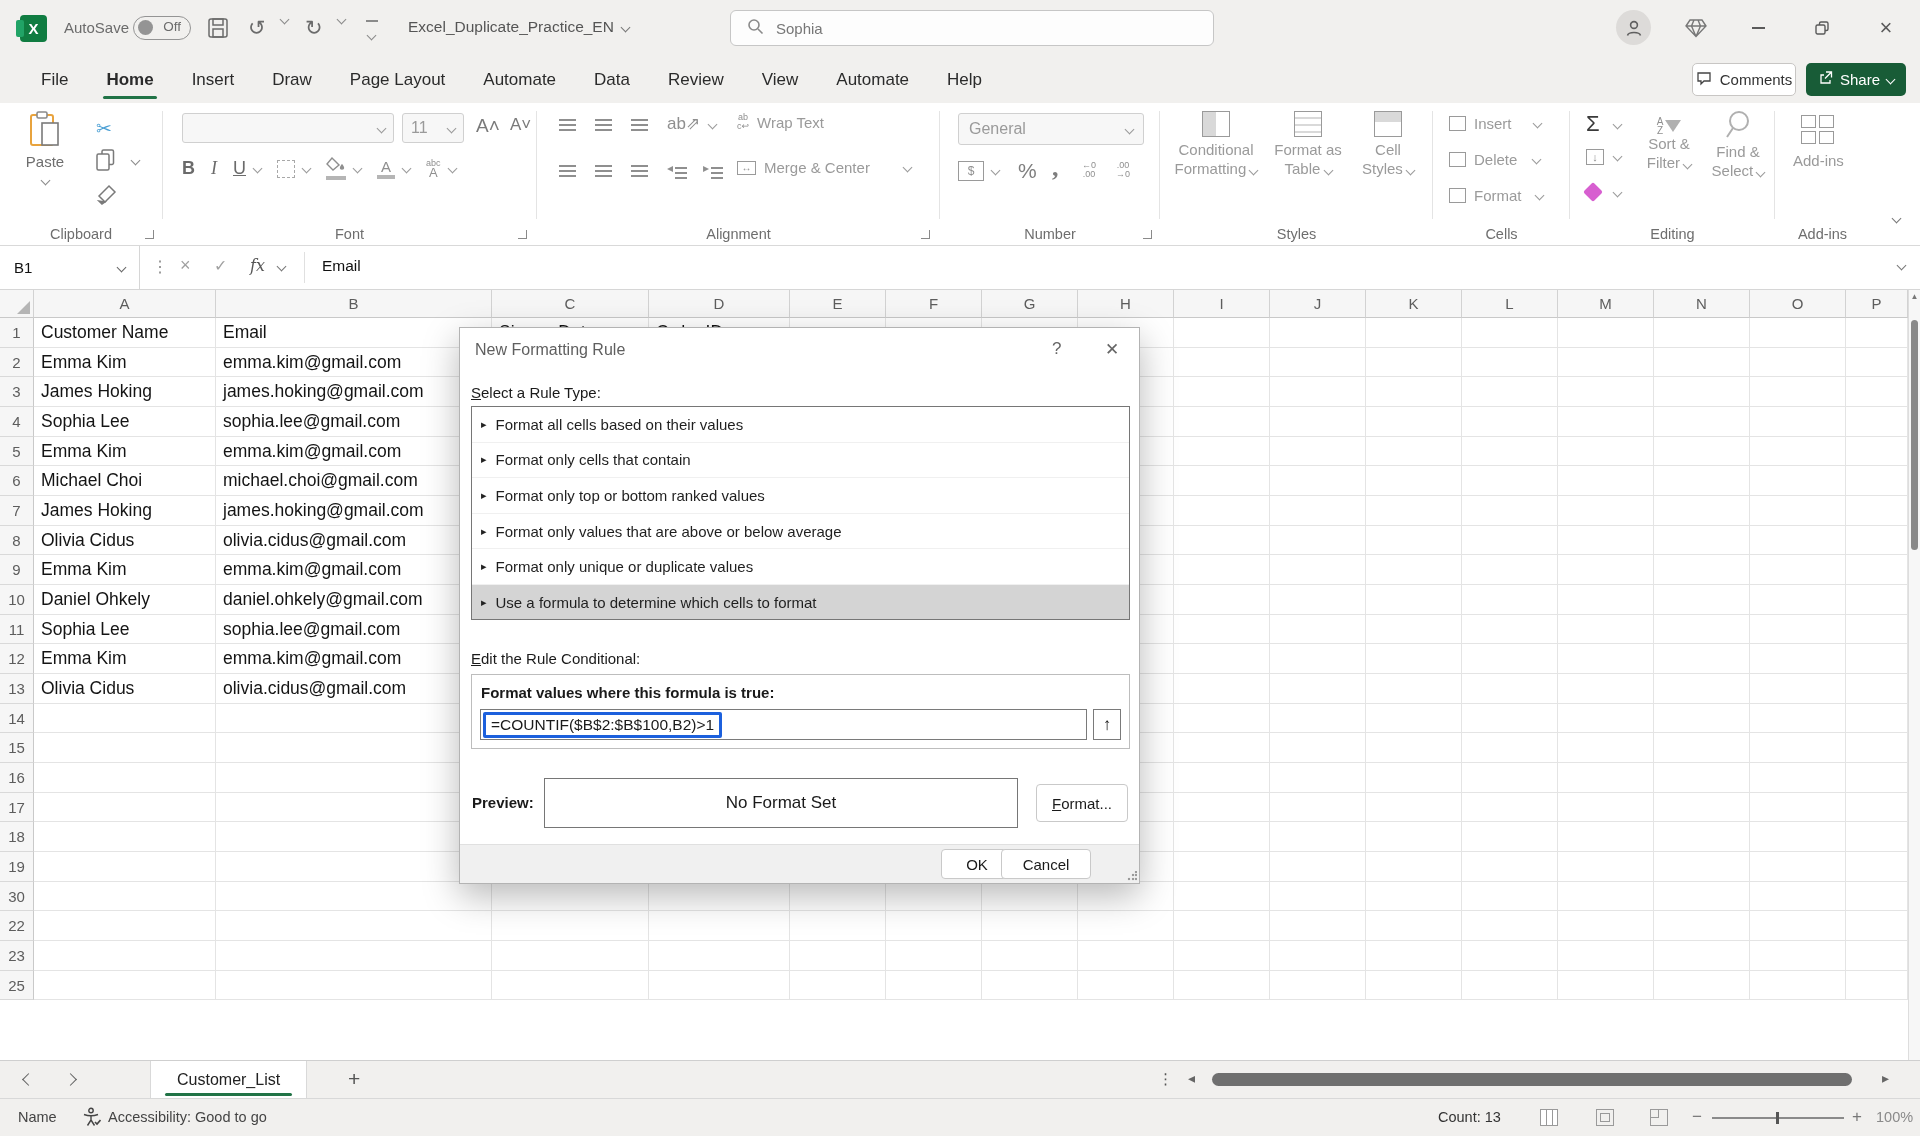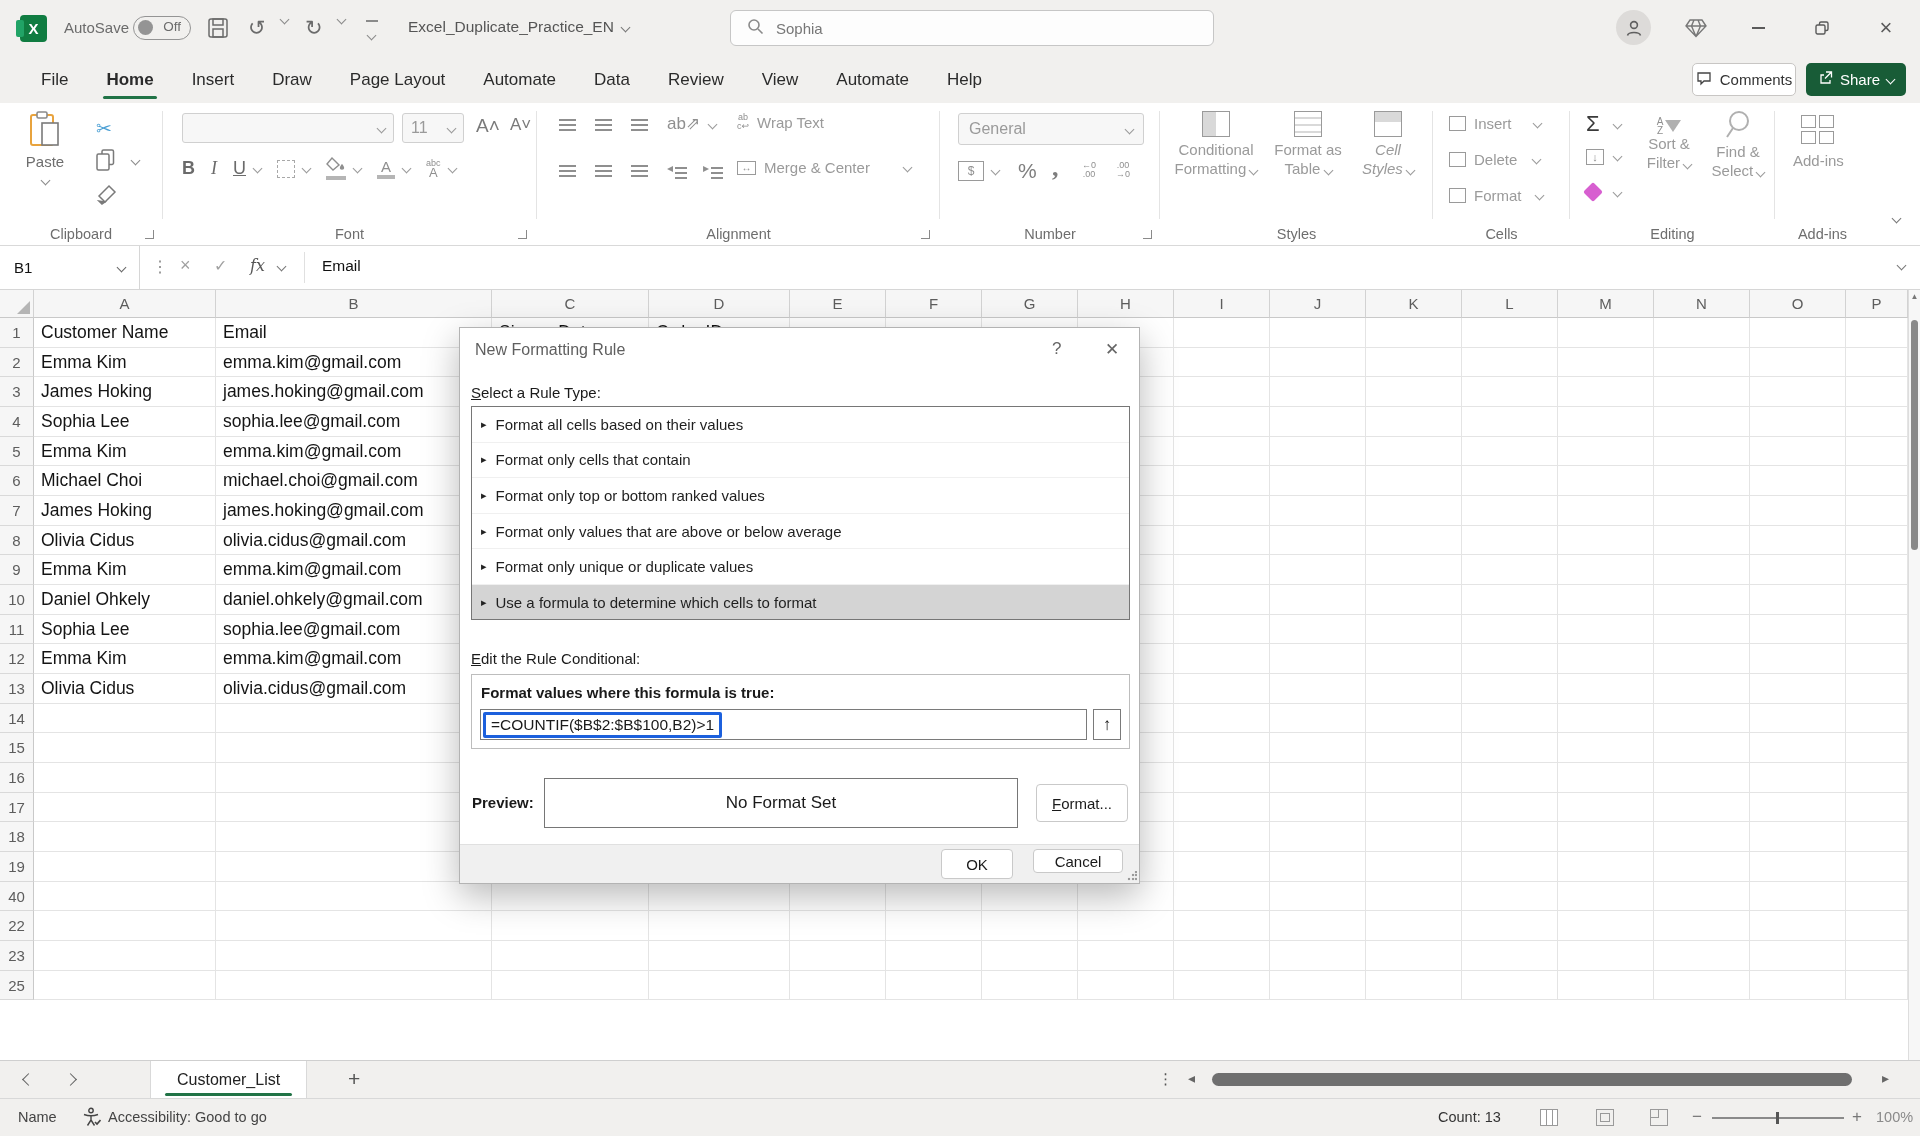--- a/index.html
+++ b/index.html
@@ -296,21 +296,21 @@
 
   <div class="abs" style="left:1160px;top:0;width:273px;height:142px;">
     <div class="abs" style="left:12px;top:8px;width:88px;text-align:center;">
       <span class="sq" style="width:28px;height:26px;background:linear-gradient(90deg,#d9d9d9 50%,#fff 50%);"></span>
       <div style="font-size:15px;color:#9a9a9a;line-height:1.25;"><span>Conditional Formatting</span> <span class="chv" style="color:#9a9a9a;"></span></div>
     </div>
     <div class="abs" style="left:108px;top:8px;width:80px;text-align:center;">
       <span class="sq" style="width:28px;height:26px;background:repeating-linear-gradient(#fff 0 5px,#d9d9d9 5px 7px);"></span>
       <div style="font-size:15px;color:#9a9a9a;line-height:1.25;"><span>Format as Table</span> <span class="chv" style="color:#9a9a9a;"></span></div>
     </div>
-    <div class="abs" style="left:196px;top:8px;width:64px;text-align:center;font-style:italic;">
+    <div class="abs" style="left:196px;top:8px;width:64px;text-align:center;">
       <span class="sq" style="width:28px;height:26px;background:linear-gradient(#d9d9d9 40%,#fff 40%);"></span>
       <div style="font-size:15px;color:#9a9a9a;line-height:1.25;"><span>Cell Styles</span> <span class="chv" style="color:#9a9a9a;"></span></div>
     </div>
     <div class="grouplabel">Styles</div>
     <div class="vdiv" style="left:272px;"></div>
   </div>
 
   <div class="abs" style="left:1433px;top:0;width:137px;height:142px;">
     <div class="abs flex" style="left:16px;top:12px;gap:8px;">
       <span class="sq" style="width:17px;height:15px;"></span>
@@ -765,21 +765,21 @@
         <div class="gc" style="width: 96px;"></div>
         <div class="gc" style="width: 96px;"></div>
         <div class="gc" style="width: 96px;"></div>
         <div class="gc" style="width: 96px;"></div>
         <div class="gc" style="width: 96px;"></div>
         <div class="gc" style="width: 96px;"></div>
         <div class="gc" style="width: 96px;"></div>
         <div class="gc" style="width: 62px;"></div>
       </div>
       <div class="grow">
-        <div class="rh">40</div>
+        <div class="rh">30</div>
         <div class="gc" style="width: 182px;"></div>
         <div class="gc" style="width: 276px;"></div>
         <div class="gc" style="width: 157px;"></div>
         <div class="gc" style="width: 141px;"></div>
         <div class="gc" style="width: 96px;"></div>
         <div class="gc" style="width: 96px;"></div>
         <div class="gc" style="width: 96px;"></div>
         <div class="gc" style="width: 96px;"></div>
         <div class="gc" style="width: 96px;"></div>
         <div class="gc" style="width: 96px;"></div>
@@ -903,21 +903,21 @@
   </div>
 
   <div class="abs" style="left:12px;top:466px;font-weight:bold;">Preview:</div>
   <div class="preview-box">No Format Set</div>
   <div class="btn format-btn">
     <span><u>F</u><span>ormat...</span></span>
   </div>
 
   <div class="dlg-footer">
     <div class="btn abs" style="left:481px;top:4px;width:72px;height:30px;">OK</div>
-    <div class="btn abs" style="left:573px;top:4px;width:90px;height:24px;">Cancel</div>
+    <div class="btn abs" style="left:541px;top:4px;width:90px;height:30px;">Cancel</div>
     <div class="grip"></div>
   </div>
 </div>
 
 <div class="sheetbar">
   <span class="chv chv-l abs" style="left:24px;top:14px;color:#5f5f5f;width:9px;height:9px;"></span>
   <span class="chv chv-r abs" style="left:66px;top:14px;color:#5f5f5f;width:9px;height:9px;"></span>
   <div class="sheettab">
       <span>Customer_List</span>
     </div>

